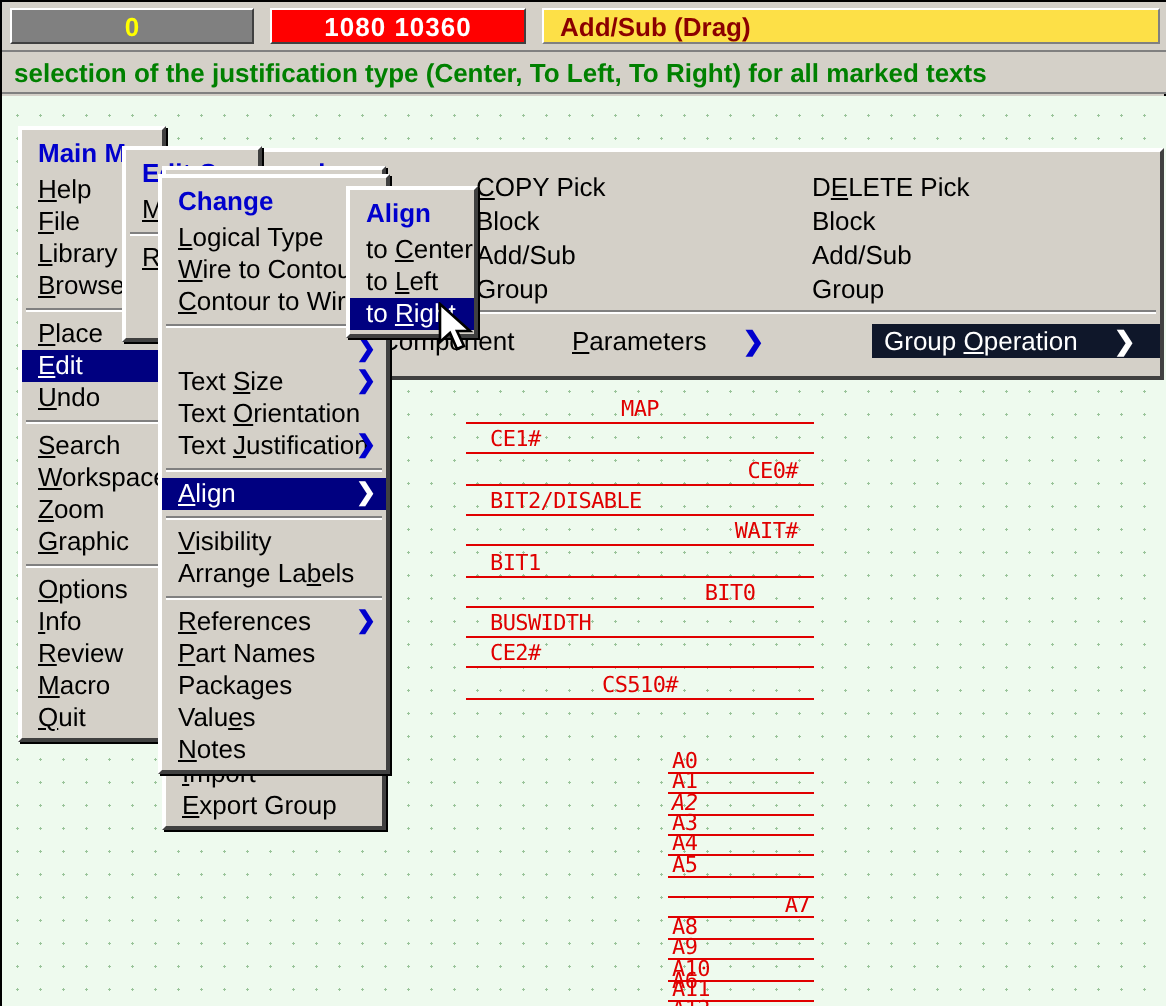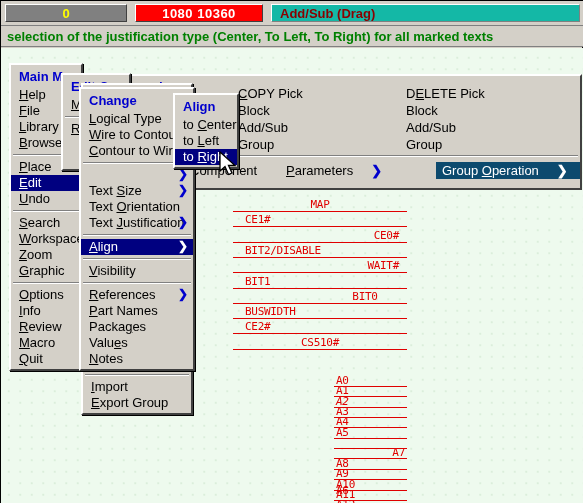--- a/index.html
+++ b/index.html
@@ -42,21 +42,21 @@
     border-top: 1px solid #fff; border-left: 1px solid #fff;
     border-right: 1px solid #404040; border-bottom: 1px solid #404040;
     color: #ffffff;
     font-weight: bold; font-size: 13px;
     display: flex; align-items: center; justify-content: center;
     letter-spacing: 0.5px;
   }
   .modebox {
     margin-left: 8px;
     height: 18px; flex: 1; margin-right: 4px;
-    background: #14b8a6;
+    background: #fde047;
     border-top: 1px solid #fff; border-left: 1px solid #fff;
     border-right: 1px solid #808080; border-bottom: 1px solid #808080;
     color: #8b0000;
     font-weight: bold; font-size: 13px;
     display: flex; align-items: center;
     padding-left: 8px;
   }
   .msgbar {
     position: absolute; left: 0; top: 24px;
     width: 583px; height: 22px;
@@ -155,21 +155,21 @@
     position: absolute; left: 2px; right: 2px; top: 79px;
     height: 0;
     border-top: 1px solid #808080;
     border-bottom: 1px solid #ffffff;
   }
   .bcmd {
     position: absolute; font-size: 13px; color: #000;
     white-space: nowrap; height: 17px; line-height: 15px;
     padding: 1px 6px;
   }
-  .bcmd.sel { background: #0c4a6e; color: #fff; }
+  .bcmd.sel { background: #0f172a; color: #fff; }
   .bcmd .barrow { color: #0000cd; font-weight: bold; margin-left: 18px; }
   .bcmd.sel .barrow { color: #ffffff; }
 
   
   .cursor { position: absolute; z-index: 99; pointer-events: none; }
 </style>
 </head>
 <body>
 
 <div id="app">
@@ -377,20 +377,21 @@
           <div class="mi"><span><u>C</u>ontour to Wire</span></div>
           <div class="sep"></div>
           <div class="mi"><span class="arrow">❯</span></div>
           <div class="mi"><span>Text <u>S</u>ize</span><span class="arrow">❯</span></div>
           <div class="mi"><span>Text <u>O</u>rientation</span></div>
           <div class="mi"><span>Text <u>J</u>ustification</span><span class="arrow">❯</span></div>
           <div class="sep"></div>
           <div class="mi sel"><span><u>A</u>lign</span><span class="arrow">❯</span></div>
           <div class="sep"></div>
           <div class="mi"><span><u>V</u>isibility</span></div>
+          <div class="mi"><span>Arrange La<u>b</u>els</span></div>
           <div class="sep"></div>
           <div class="mi"><span><u>R</u>eferences</span><span class="arrow">❯</span></div>
           <div class="mi"><span><u>P</u>art Names</span></div>
           <div class="mi"><span>Packa<u>g</u>es</span></div>
           <div class="mi"><span>Valu<u>e</u>s</span></div>
           <div class="mi"><span><u>N</u>otes</span></div>
         </div>
     </div>
   </div>
 

